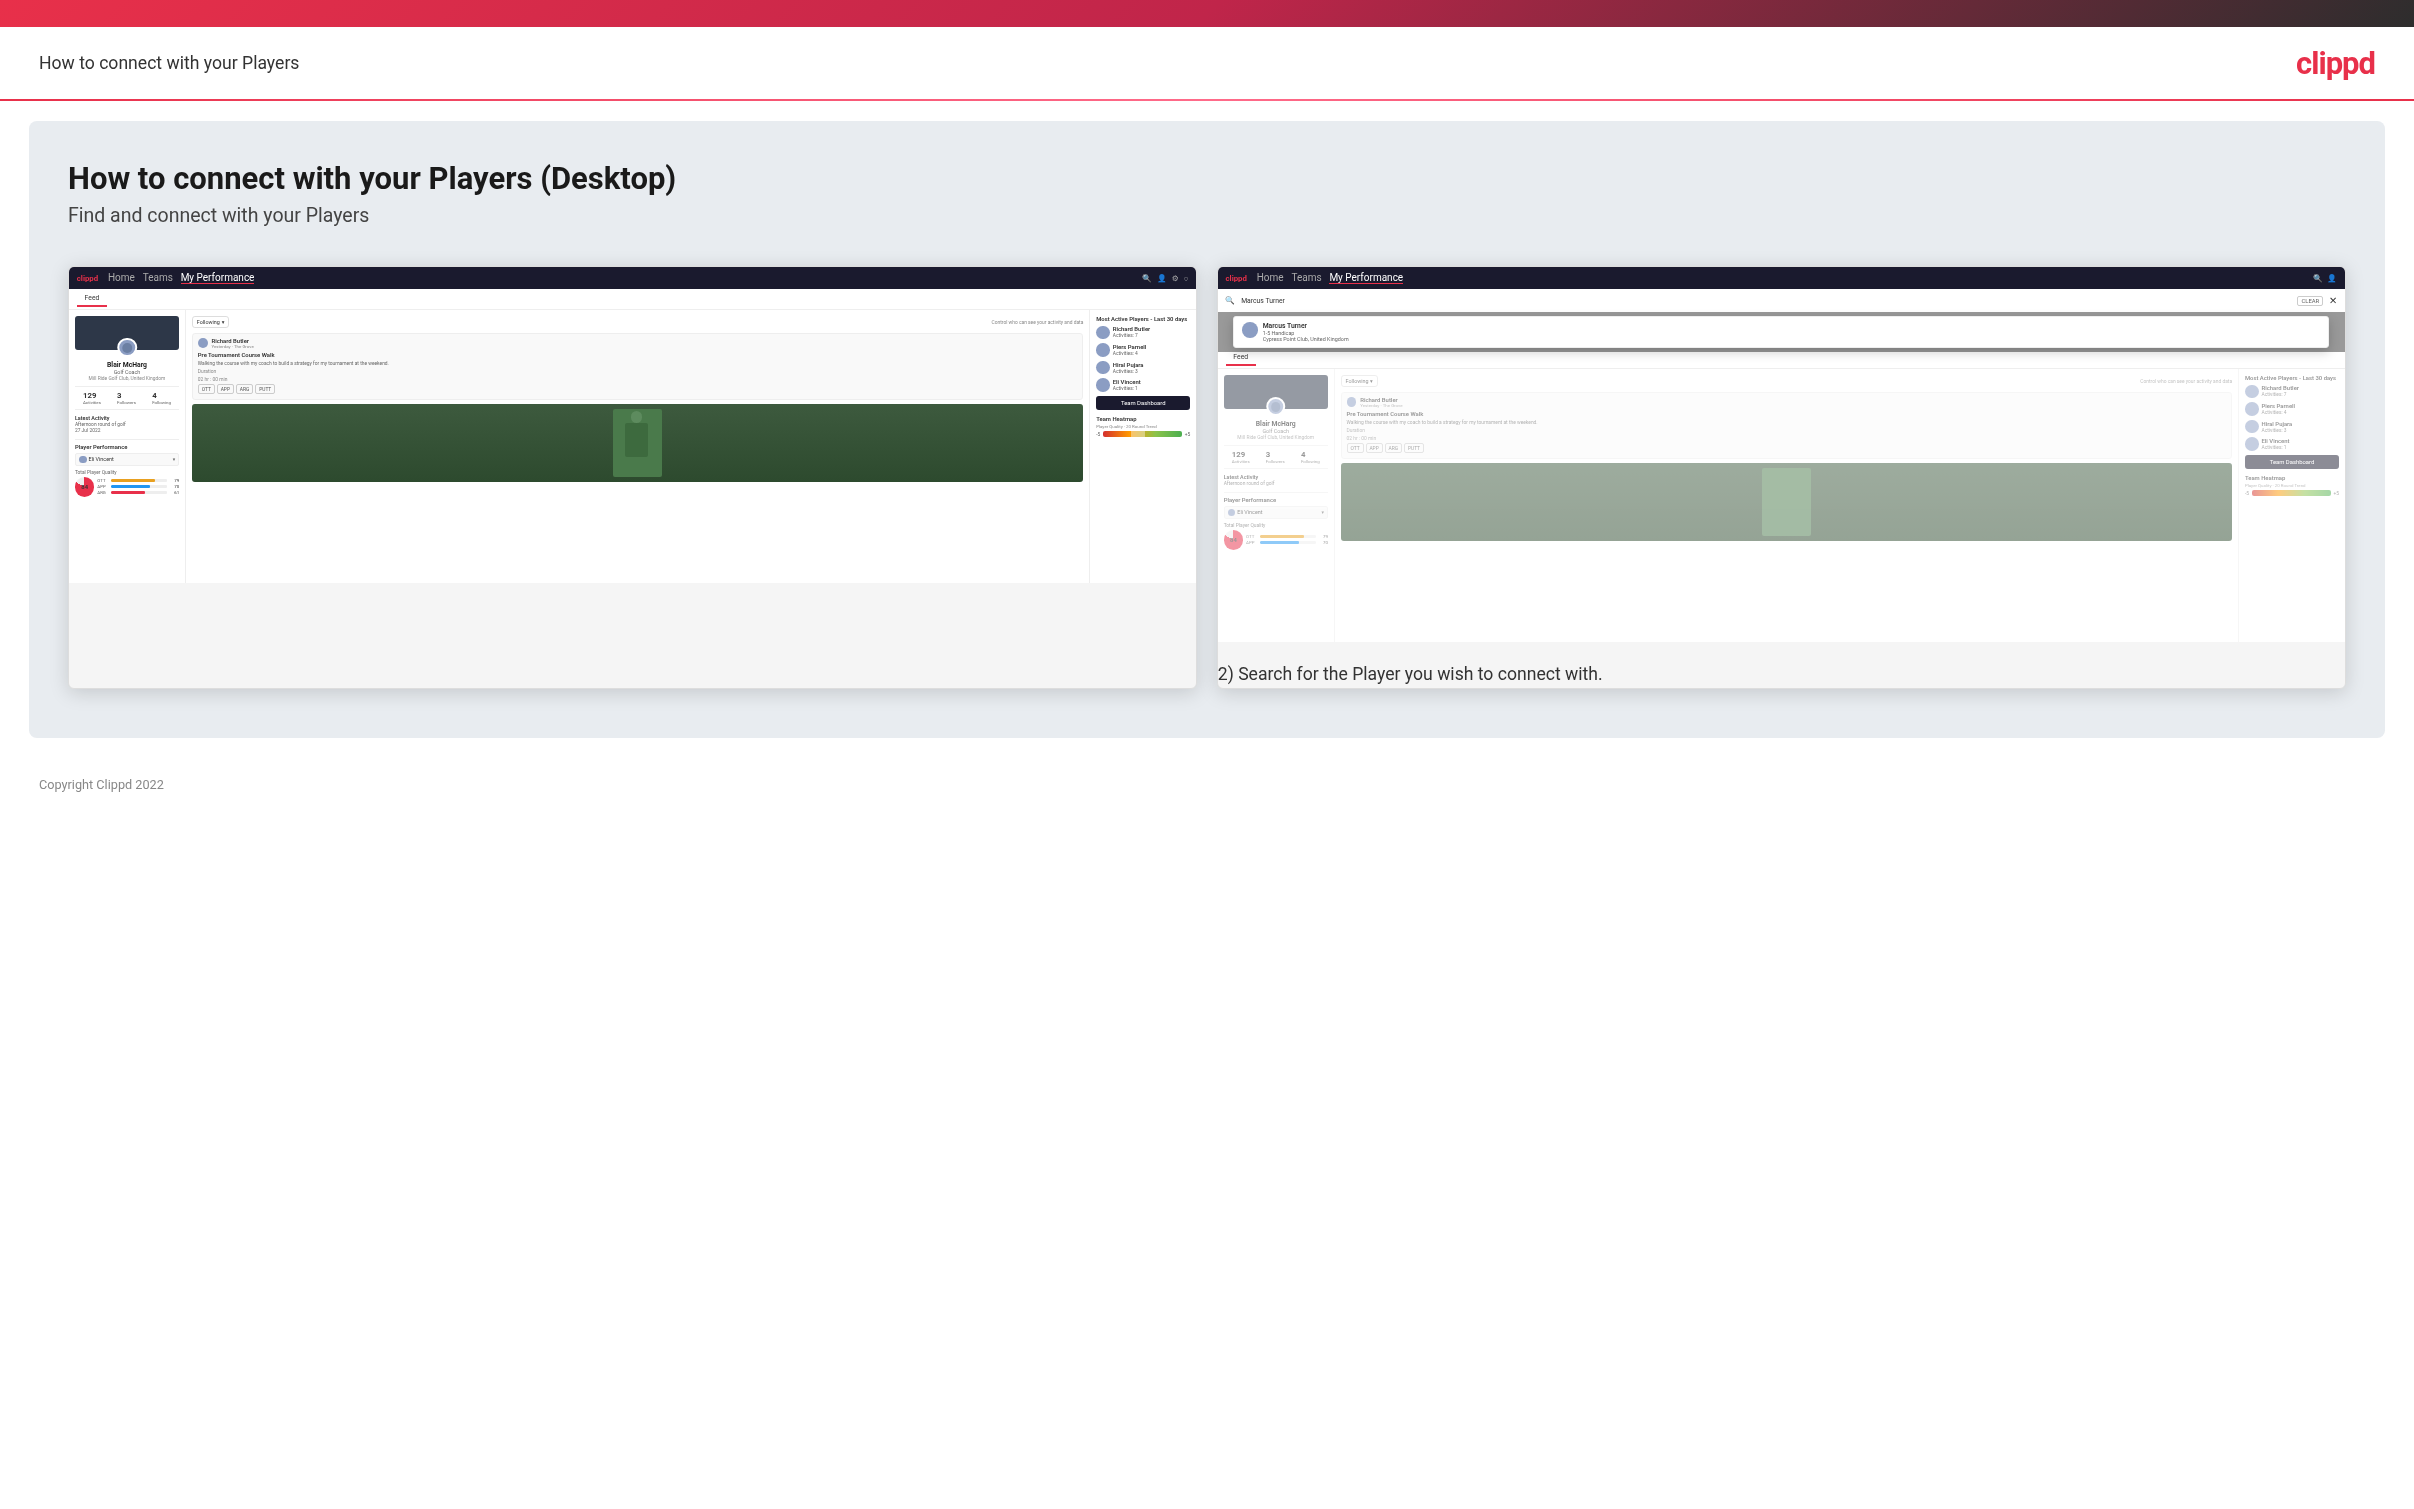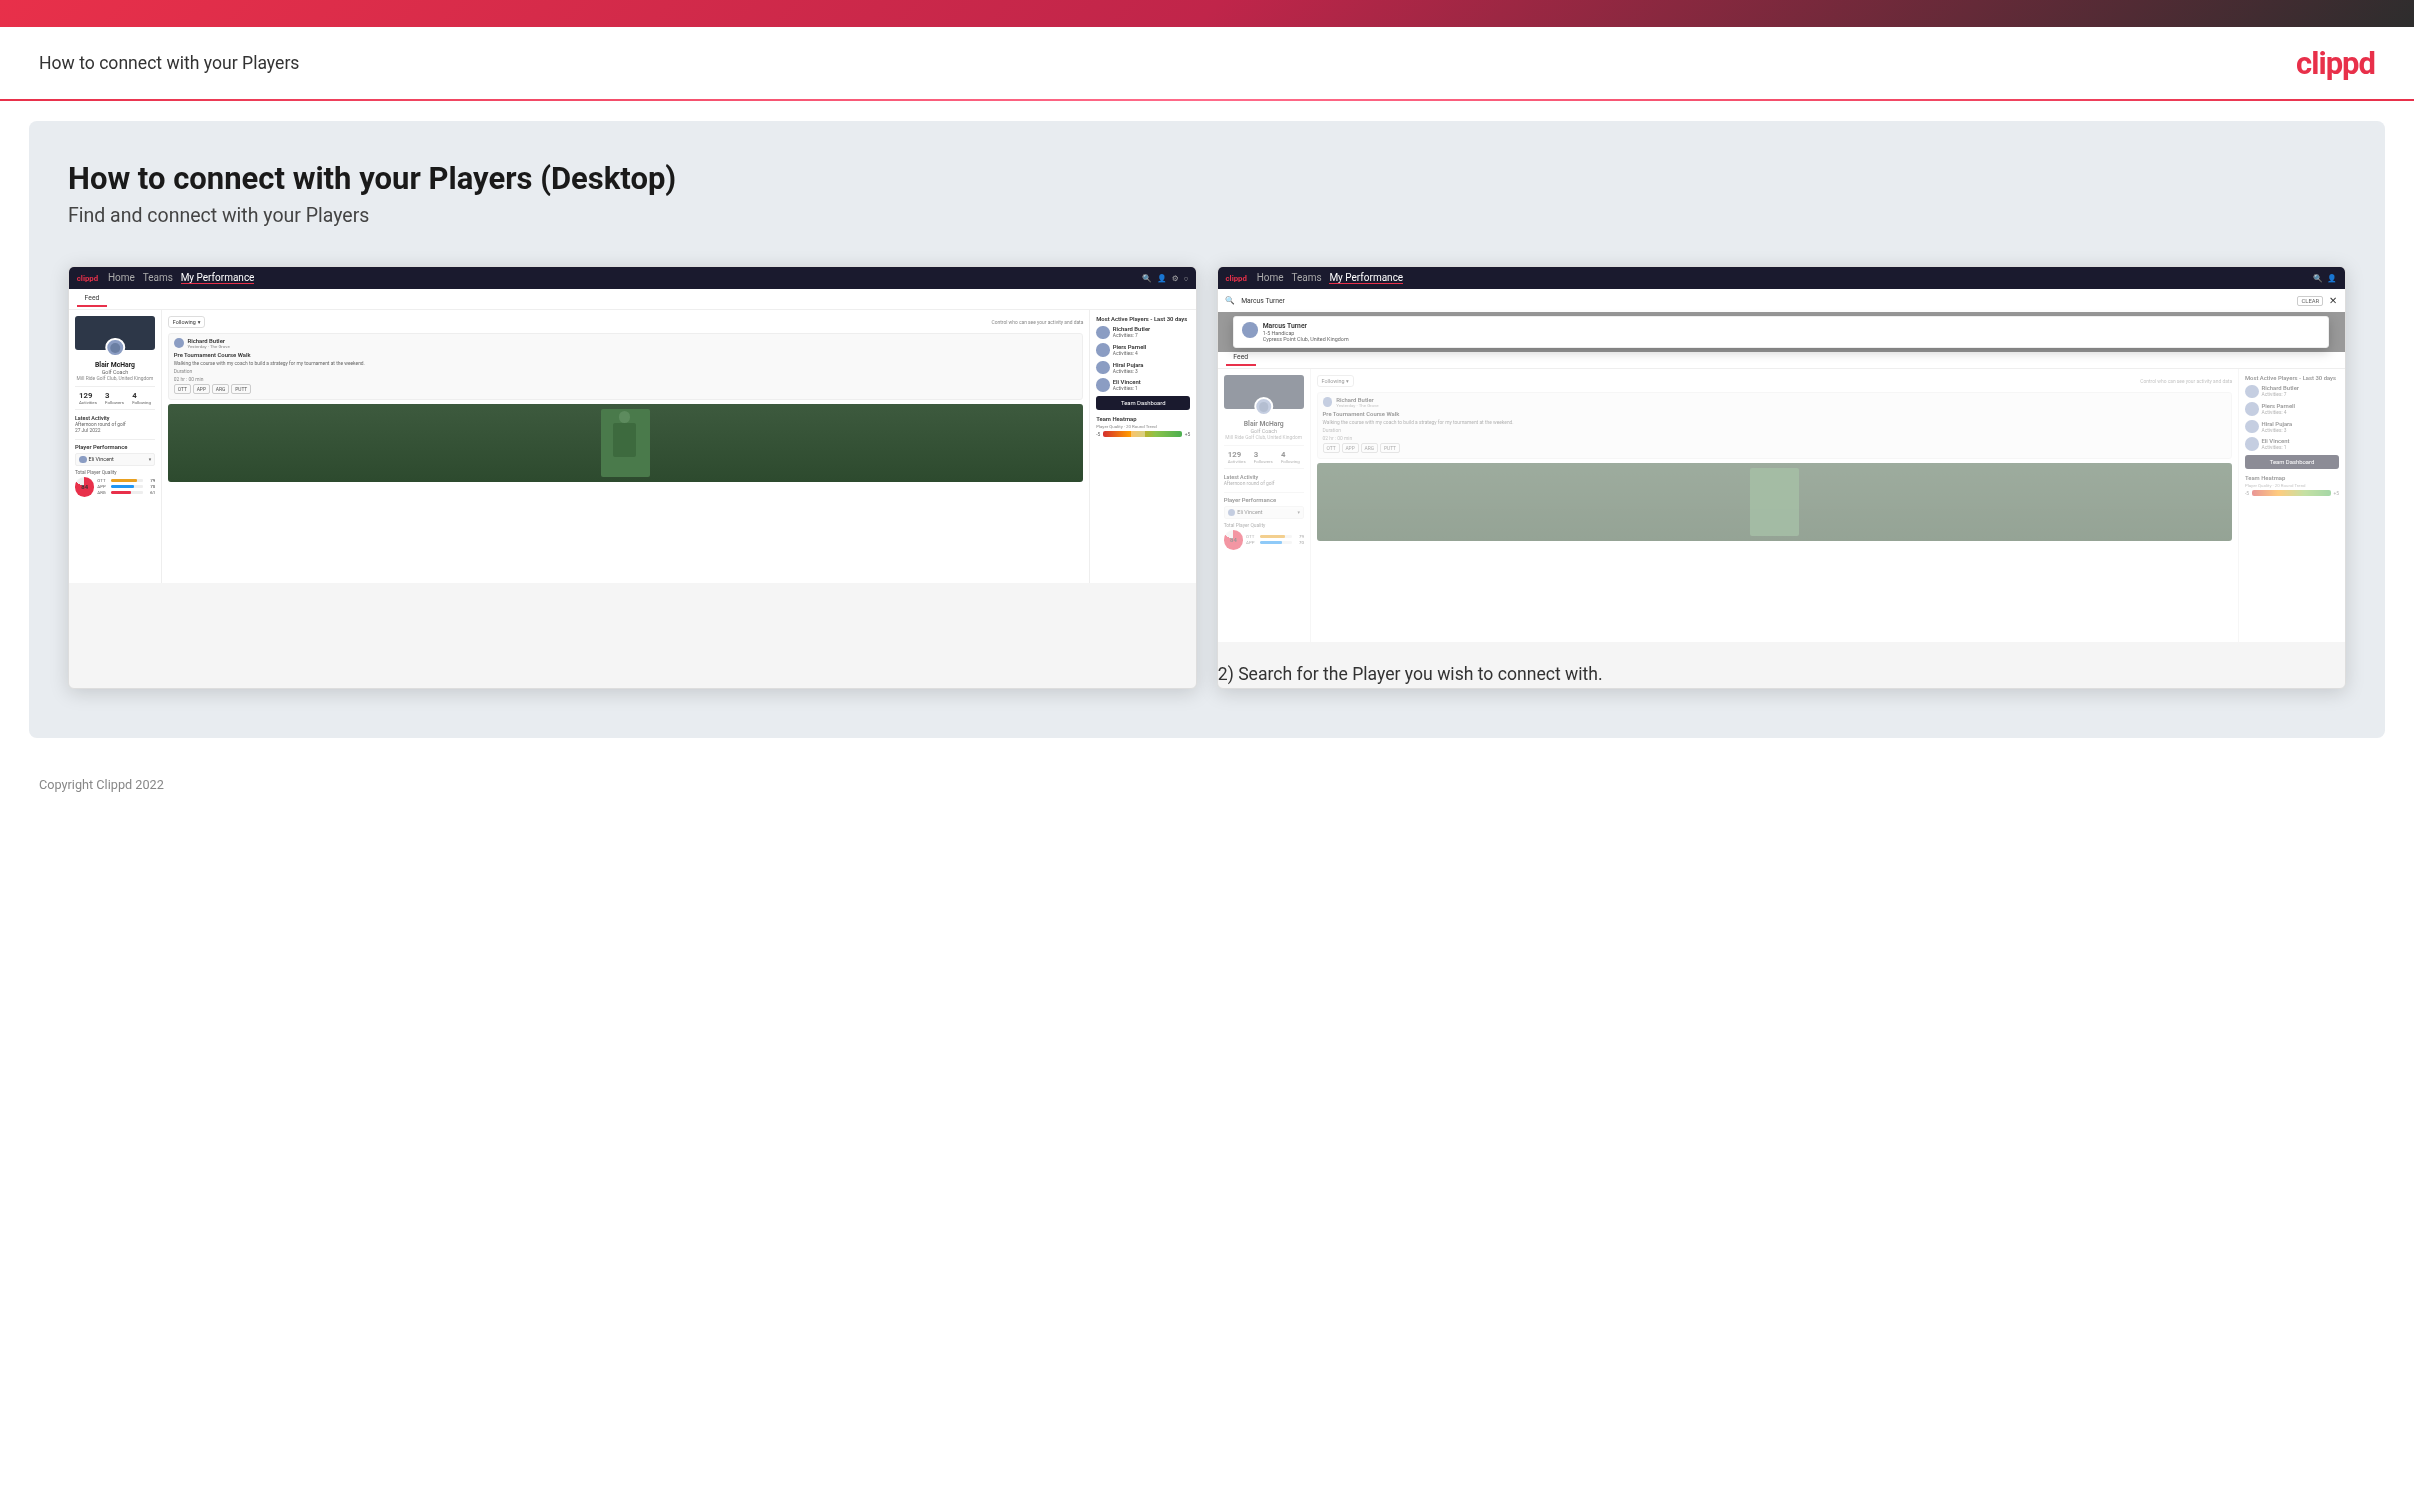--- a/index.html
+++ b/index.html
@@ -132,21 +132,21 @@
     }
 
     
     .mini-main {
       display: flex;
       height: 273px;
     }
 
     
     .mini-left {
-      width: 93px;
+      width: 117px;
       border-right: 1px solid #eee;
       padding: 5.9px;
     }
     .mini-profile-bg {
       background: #2d3748;
       height: 34px;
       border-radius: 2.9px;
       margin-bottom: 3.9px;
       position: relative;
       display: flex;

